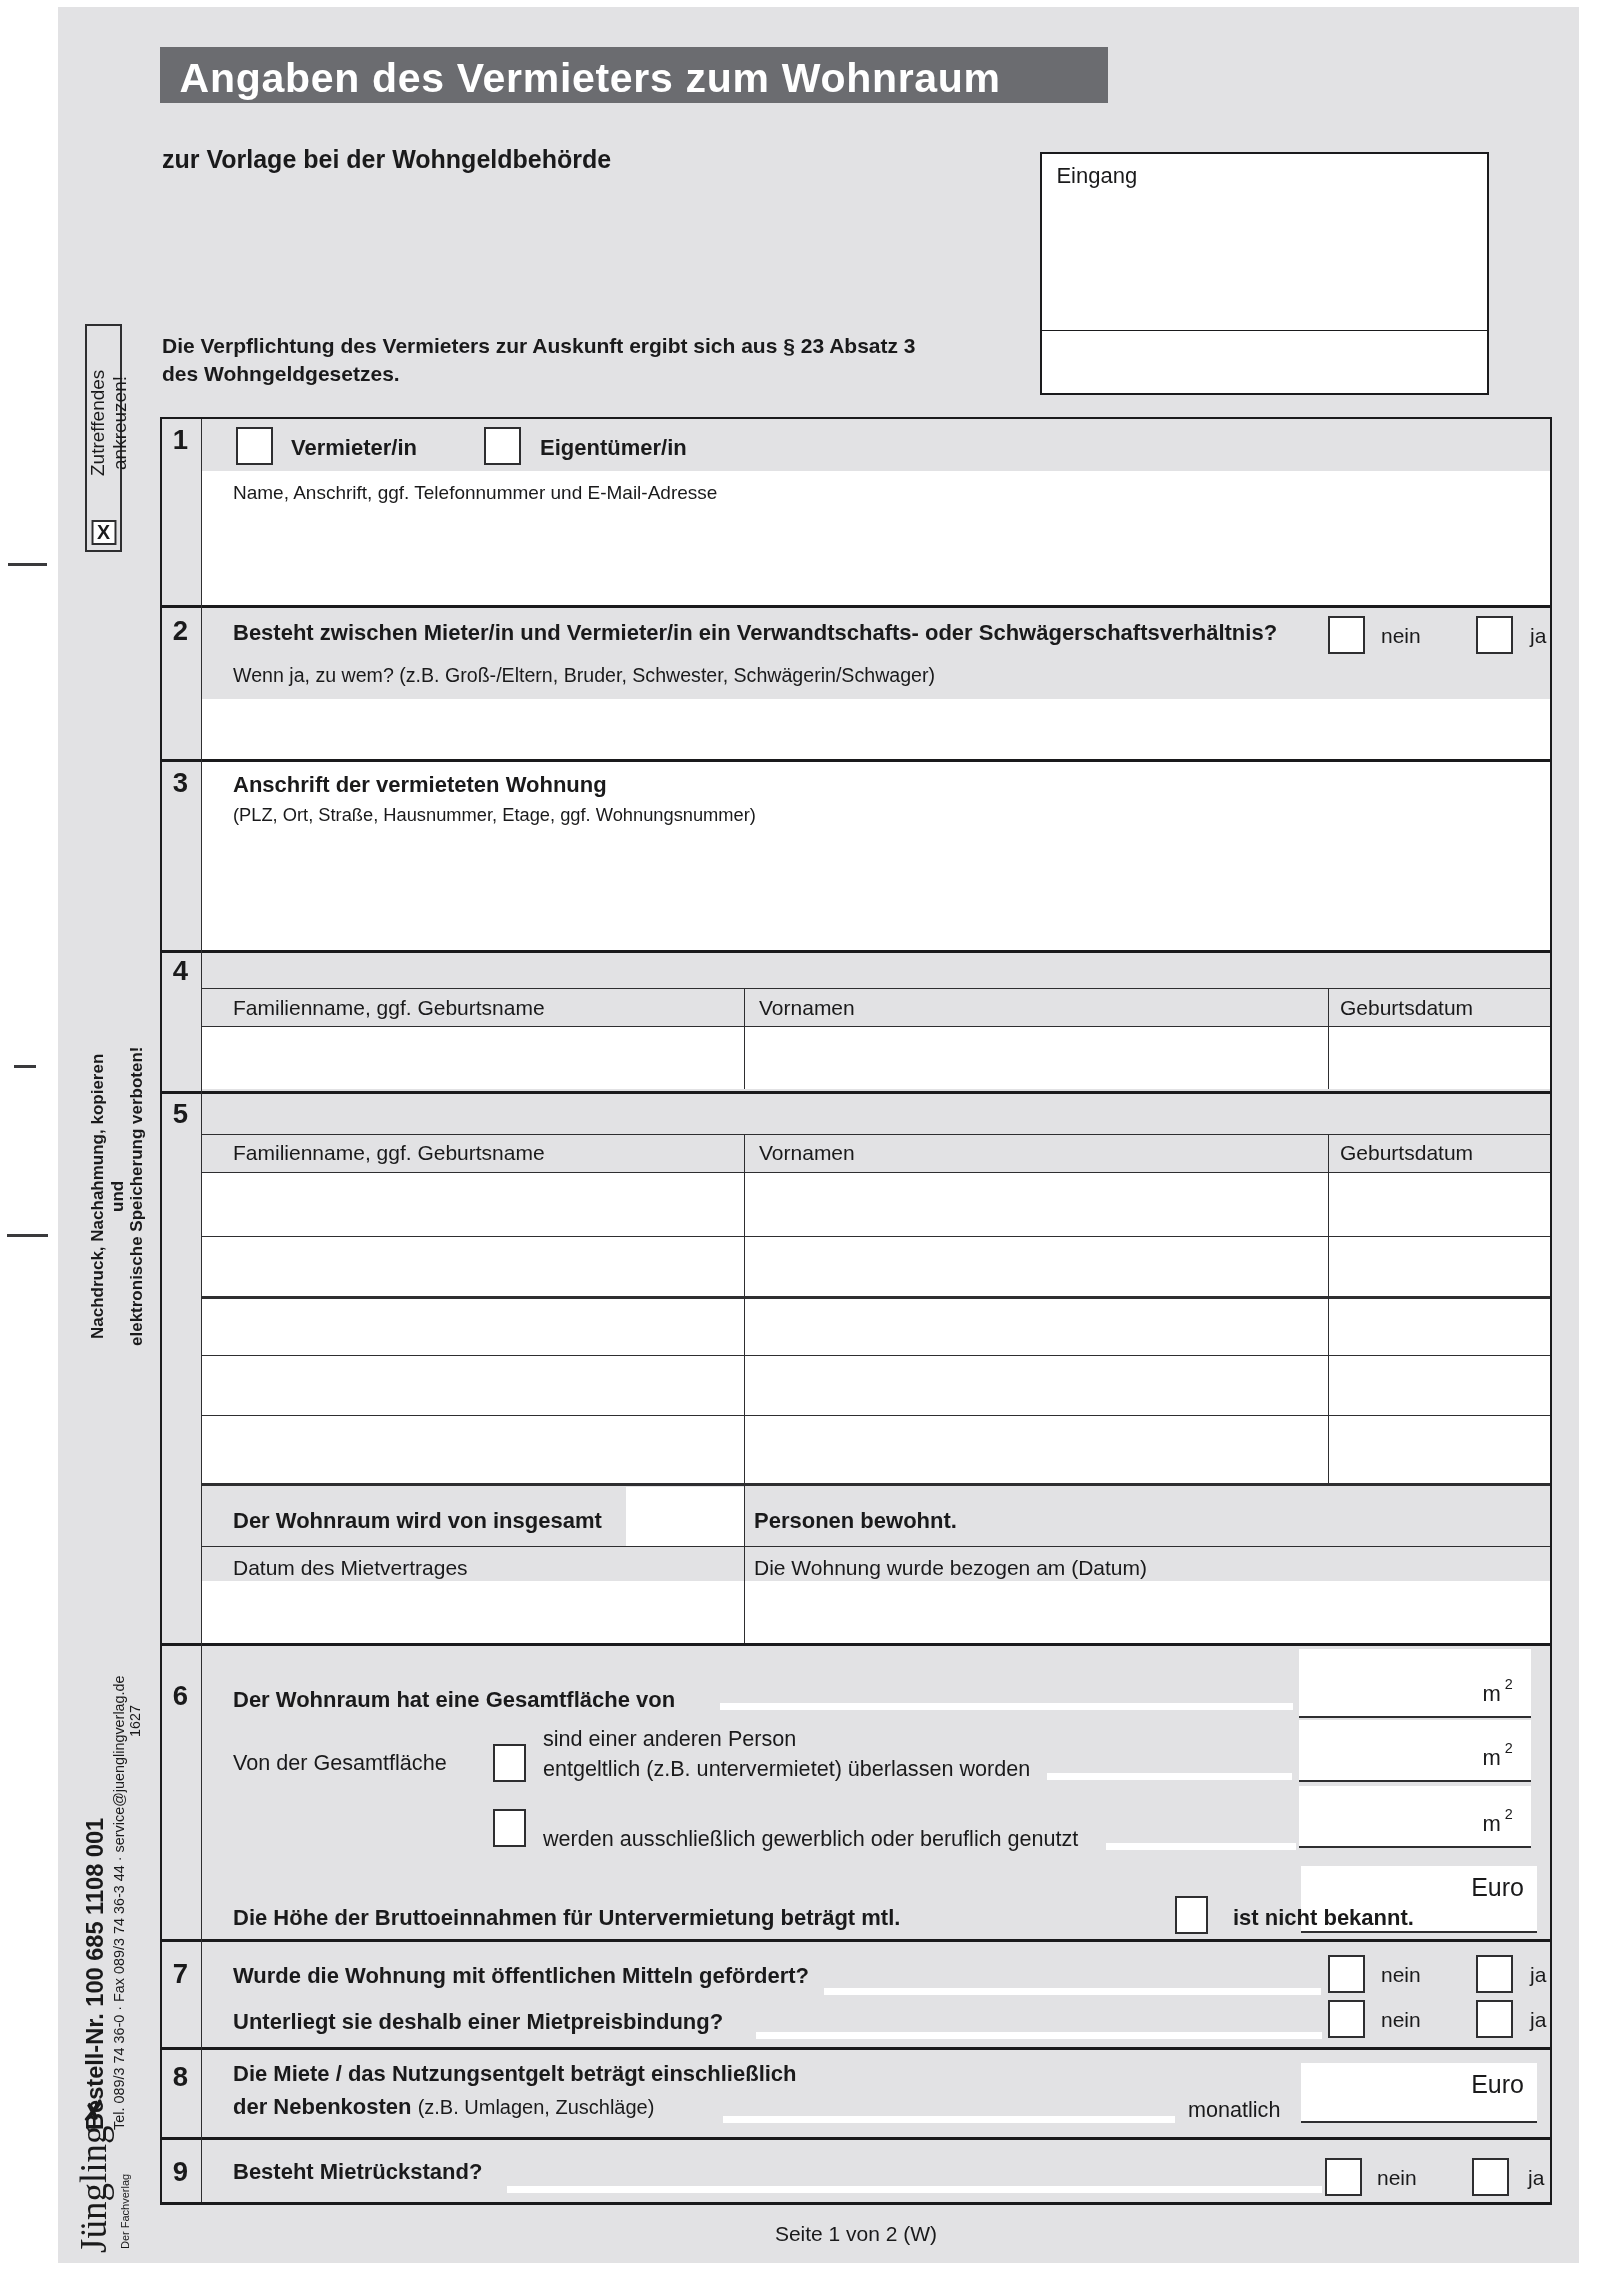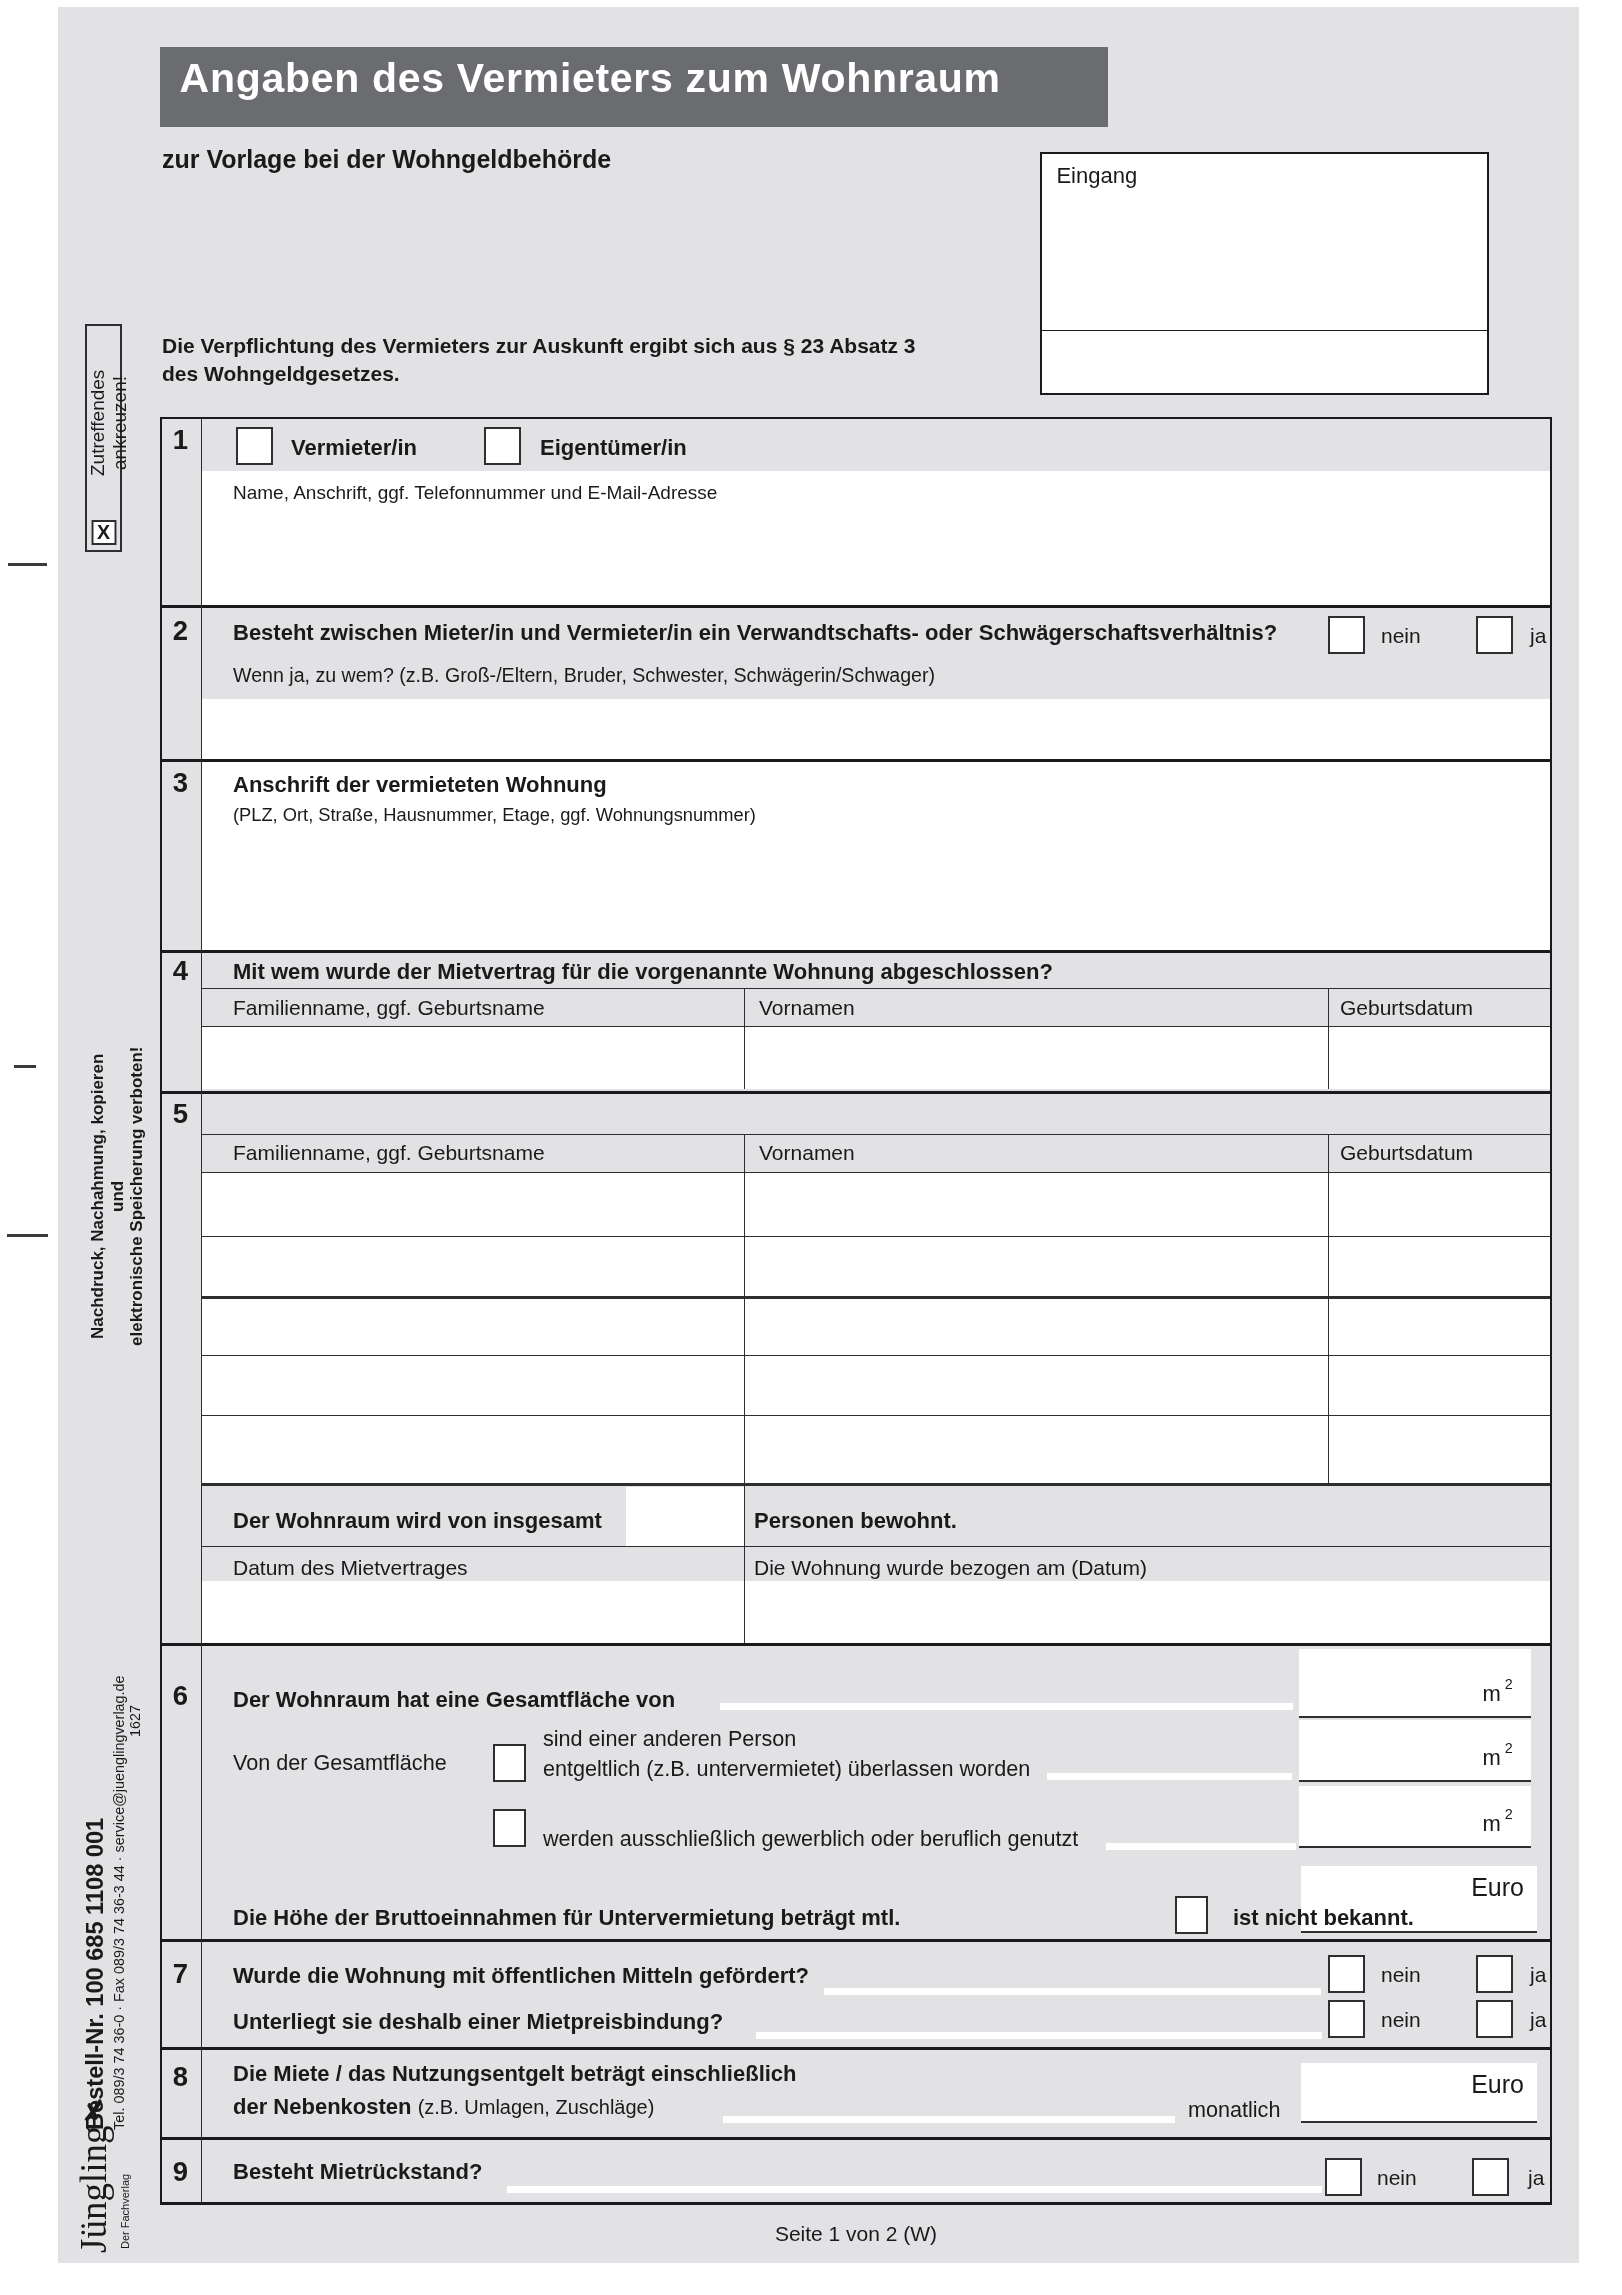--- a/index.html
+++ b/index.html
@@ -30,21 +30,21 @@
   .q{position:absolute;font-size:22px;font-weight:700;white-space:nowrap}
   .t{position:absolute;font-size:21px;white-space:nowrap}
   .hint{position:absolute;font-size:19.6px;white-space:nowrap}
   .small{font-size:21px}
   .yn{position:absolute;font-size:21px}
   .mbox{position:absolute;background:#fff;border-bottom:2.6px solid var(--line)}
   .unit{position:absolute;right:18.3px;bottom:9.2px;font-size:22px}
   .unit sup{font-size:14.4px;vertical-align:11.8px;margin-left:3.9px}
   .curr{position:absolute;right:13px;top:6.5px;font-size:25px}
   .vtext{writing-mode:vertical-rl;transform:rotate(180deg)}
-  .title-bar{position:absolute;left:160px;top:47px;width:948px;height:80px;background:var(--bar)}
+  .title-bar{position:absolute;left:160px;top:47px;width:948px;height:56px;background:var(--bar)}
   .title-bar span{display:block;color:#fff;font-weight:700;font-size:41px;line-height:63px;padding-left:19.6px;letter-spacing:0.7px;white-space:nowrap}
   .xbox{position:absolute;left:50%;transform:translateX(-50%);bottom:5.2px;width:25px;height:25px;background:#fff;border:2px solid var(--line);text-align:center;font-weight:900;font-size:19.6px;line-height:21px}
 </style>
 </head>
 <body>
 
 <div class="sheet">
   <div class="pagebg"></div>
 
   <div class="mark" style="left:7.9px;top:563px;width:39px"></div>
@@ -139,21 +139,20 @@
   <div class="q" style="left:233px;top:620px">Besteht zwischen Mieter/in und Vermieter/in ein Verwandtschafts- oder Schwägerschaftsverhältnis?</div>
   <div class="cb" style="left:1328px;top:616px"></div>
   <div class="yn" style="left:1381px;top:624px">nein</div>
   <div class="cb" style="left:1476px;top:616px"></div>
   <div class="yn" style="left:1530px;top:624px">ja</div>
   <div class="hint" style="left:233px;top:664px">Wenn ja, zu wem? (z.B. Groß-/Eltern, Bruder, Schwester, Schwägerin/Schwager)</div>
 
   <div class="q" style="left:233px;top:772px">Anschrift der vermieteten Wohnung</div>
   <div class="hint" style="left:233px;top:804px;font-size:18.3px">(PLZ, Ort, Straße, Hausnummer, Etage, ggf. Wohnungsnummer)</div>
 
-  <div class="q" style="left:233px;top:959px">Mit wem wurde der Mietvertrag für die vorgenannte Wohnung abgeschlossen?</div>
   <div class="t" style="left:233px;top:996px">Familienname, ggf. Geburtsname</div>
   <div class="t" style="left:759px;top:996px">Vornamen</div>
   <div class="t" style="left:1340px;top:996px">Geburtsdatum</div>
 
   <div class="t" style="left:233px;top:1141px">Familienname, ggf. Geburtsname</div>
   <div class="t" style="left:759px;top:1141px">Vornamen</div>
   <div class="t" style="left:1340px;top:1141px">Geburtsdatum</div>
   <div class="q" style="left:233px;top:1508px">Der Wohnraum wird von insgesamt</div>
   <div class="q" style="left:754px;top:1508px">Personen bewohnt.</div>
   <div class="t" style="left:233px;top:1556px">Datum des Mietvertrages</div>

